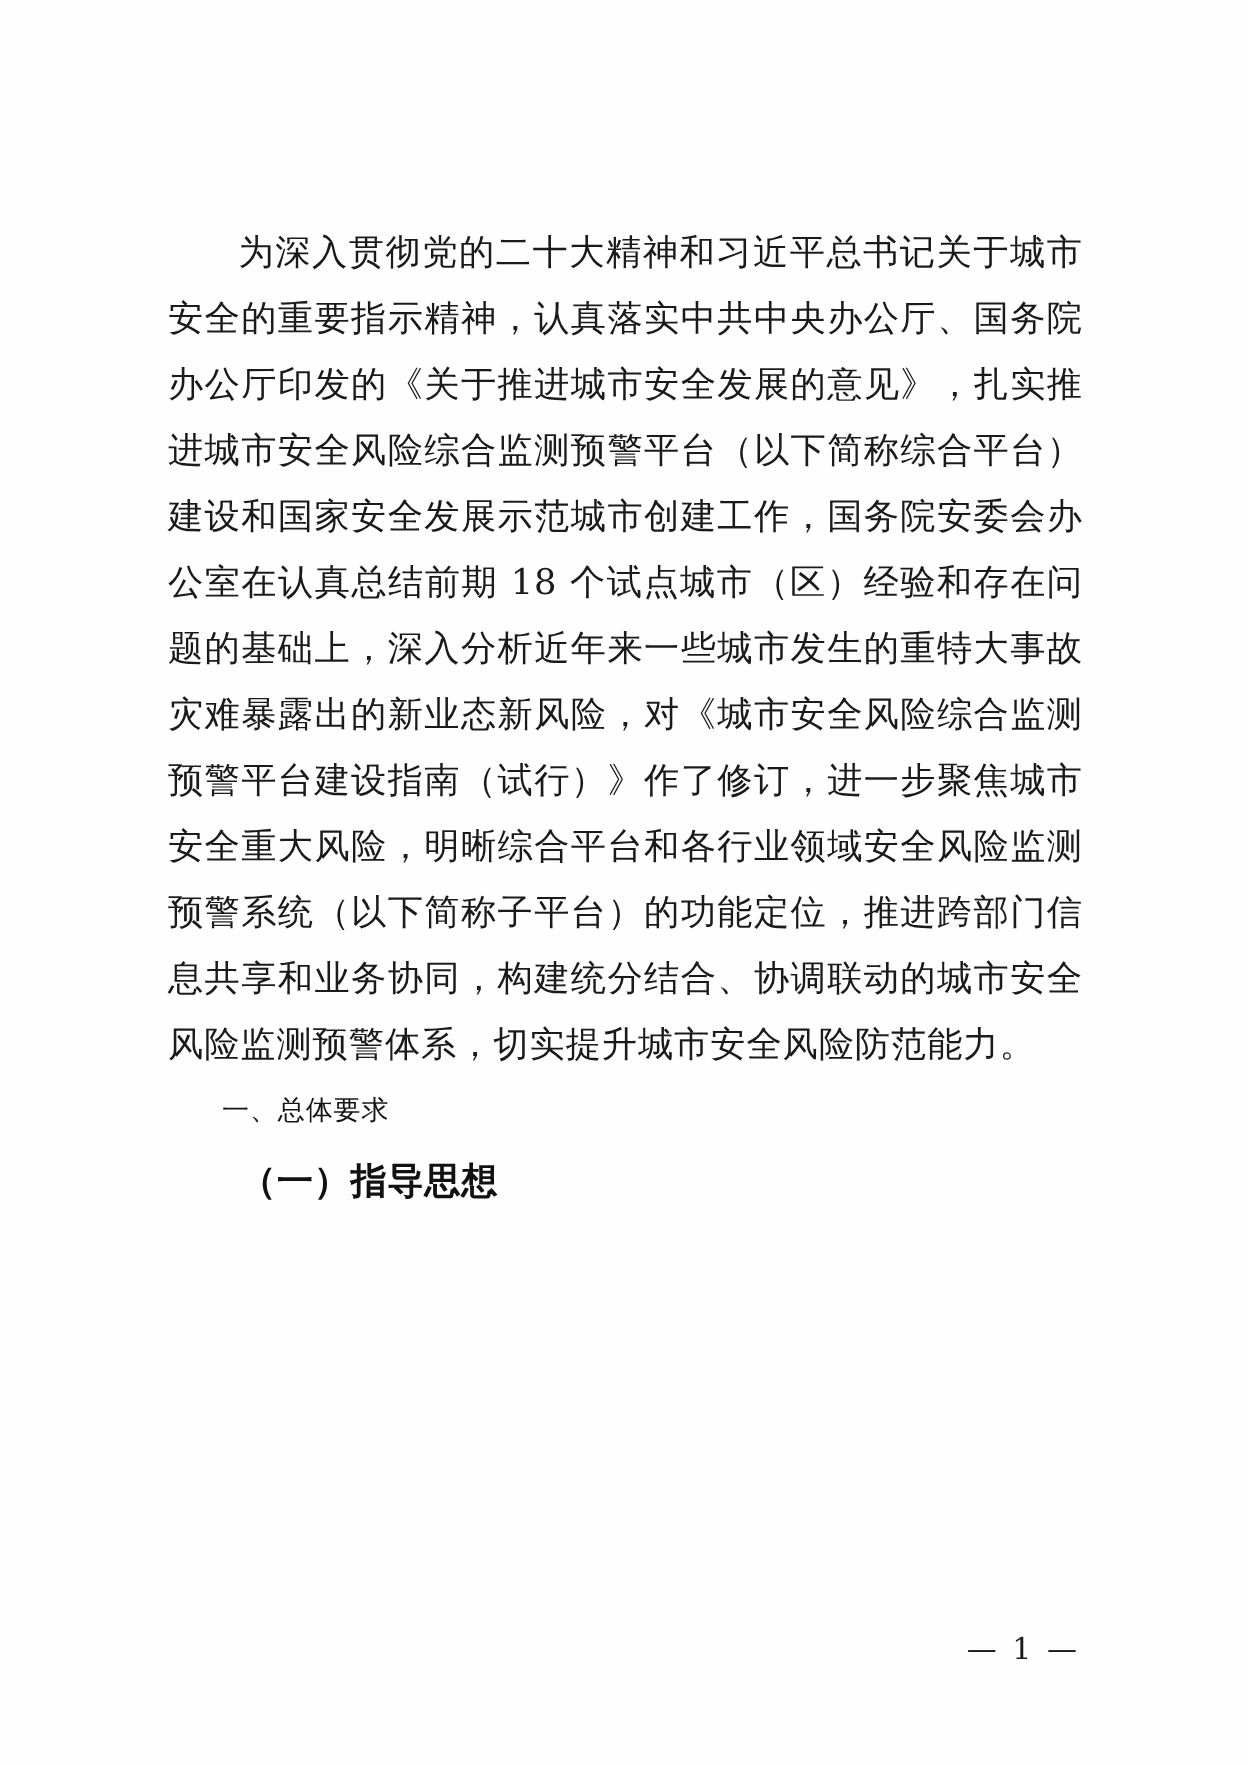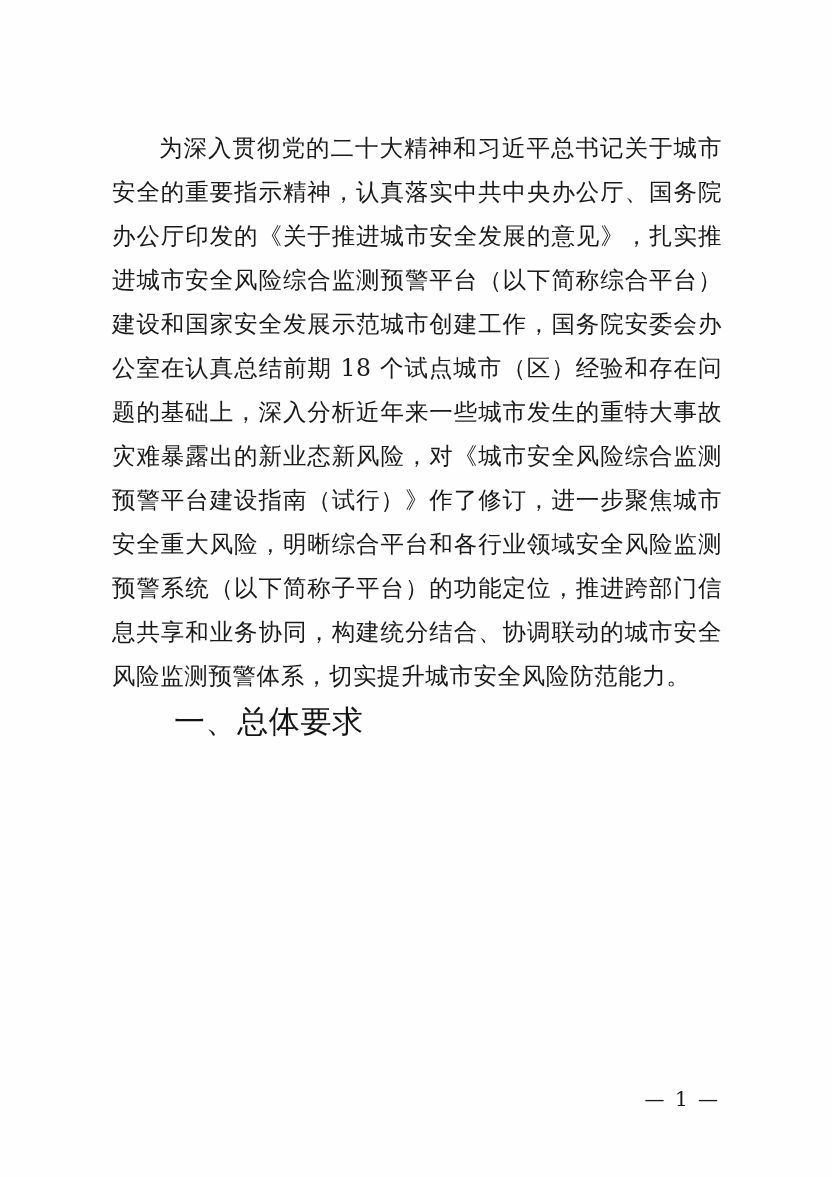--- a/index.html
+++ b/index.html
@@ -13,45 +13,45 @@
   .page {
     position: relative;
     width: 832px;
     height: 1177px;
     background: #fefefe;
     overflow: hidden;
   }
   .content {
     position: absolute;
     left: 112px;
-    top: 126px;
+    top: 146px;
     width: 610px;
   }
   .para {
     font-size: 23.5px;
     line-height: 44px;
     color: #1a1a1a;
     text-align: justify;
     text-justify: inter-ideograph;
     letter-spacing: 0.6px;
     margin: 0;
     font-family: "DejaVu Serif", "Liberation Serif", serif;
     font-weight: 400;
   }
   .para.indent {
     text-indent: 2em;
   }
   .heading-1 {
-    font-size: 31px;
+    font-size: 18px;
     line-height: 44px;
     color: #141414;
     text-indent: 2em;
     margin: 0;
     letter-spacing: 0.6px;
-    font-family: Liberation Serif, serif;
+    font-family: Liberation Mono, monospace;
   }
   .heading-2 {
     font-size: 24px;
     line-height: 46px;
     color: #111111;
     text-indent: 2em;
     margin: 0;
     letter-spacing: 0.6px;
     font-weight: bold;
     font-family: "DejaVu Sans", "Liberation Sans", sans-serif;
@@ -72,18 +72,19 @@
 
 <div class="page">
   <div class="content">
 
     <p class="para indent">为深入贯彻党的二十大精神和习近平总书记关于城市安全的重要指示精神，认真落实中共中央办公厅、国务院办公厅印发的《关于推进城市安全发展的意见》，扎实推进城市安全风险综合监测预警平台（以下简称综合平台）建设和国家安全发展示范城市创建工作，国务院安委会办公室在认真总结前期 18 个试点城市（区）经验和存在问题的基础上，深入分析近年来一些城市发生的重特大事故灾难暴露出的新业态新风险，对《城市安全风险综合监测预警平台建设指南（试行）》作了修订，进一步聚焦城市安全重大风险，明晰综合平台和各行业领域安全风险监测预警系统（以下简称子平台）的功能定位，推进跨部门信息共享和业务协同，构建统分结合、协调联动的城市安全风险监测预警体系，切实提升城市安全风险防范能力。</p>
 
     <div class="spacer-sm"></div>
 
     <p class="heading-1">一、总体要求</p>
 
+    <p class="heading-2">（一）指导思想</p>
 
 
   </div>
 
   <div class="footer">— 1 —</div>
 </div>
 
 </body></html>

